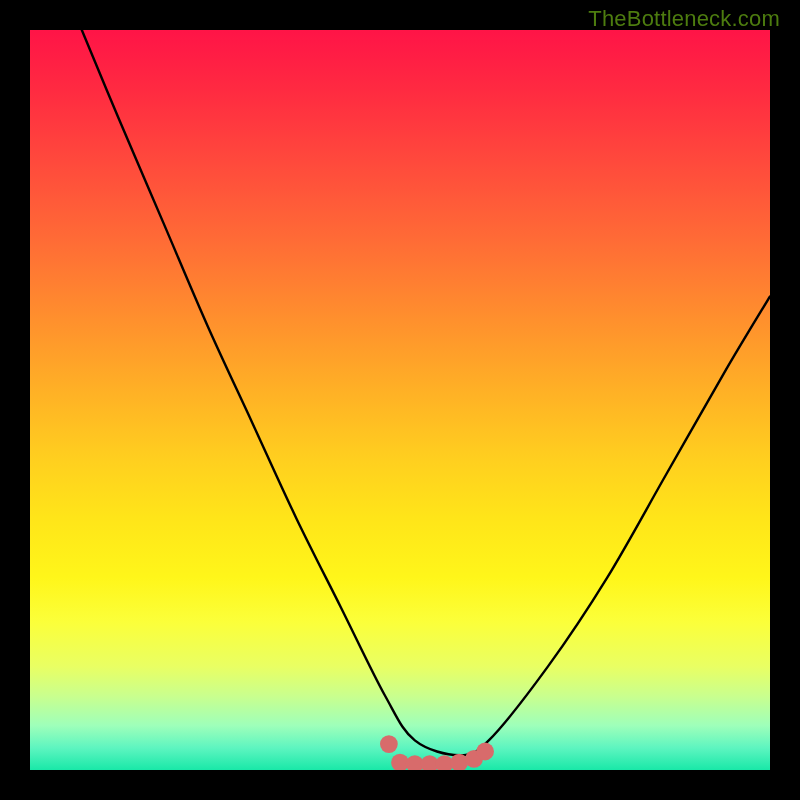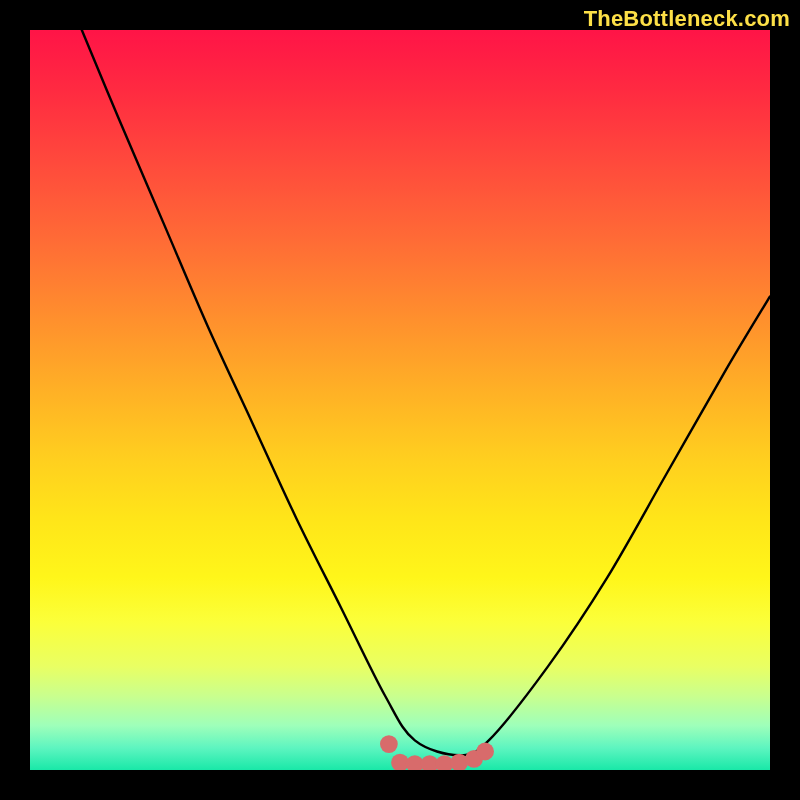--- a/index.html
+++ b/index.html
@@ -48,24 +48,24 @@
   }
   .plot svg {
     position: absolute;
     left: 0; top: 0;
     width: 740px;
     height: 740px;
   }
   .watermark {
     position: absolute;
     top: 6px;
-    right: 10px;
-    color: #fde047;
+    right: 20px;
+    color: #4d7c0f;
     font-size: 22px;
-    font-weight: 700;
+    font-weight: 400;
     letter-spacing: 0.2px;
     user-select: none;
   }
 </style>
 </head>
 <body>
 
 <div class="frame">
   <div class="watermark">TheBottleneck.com</div>
 

